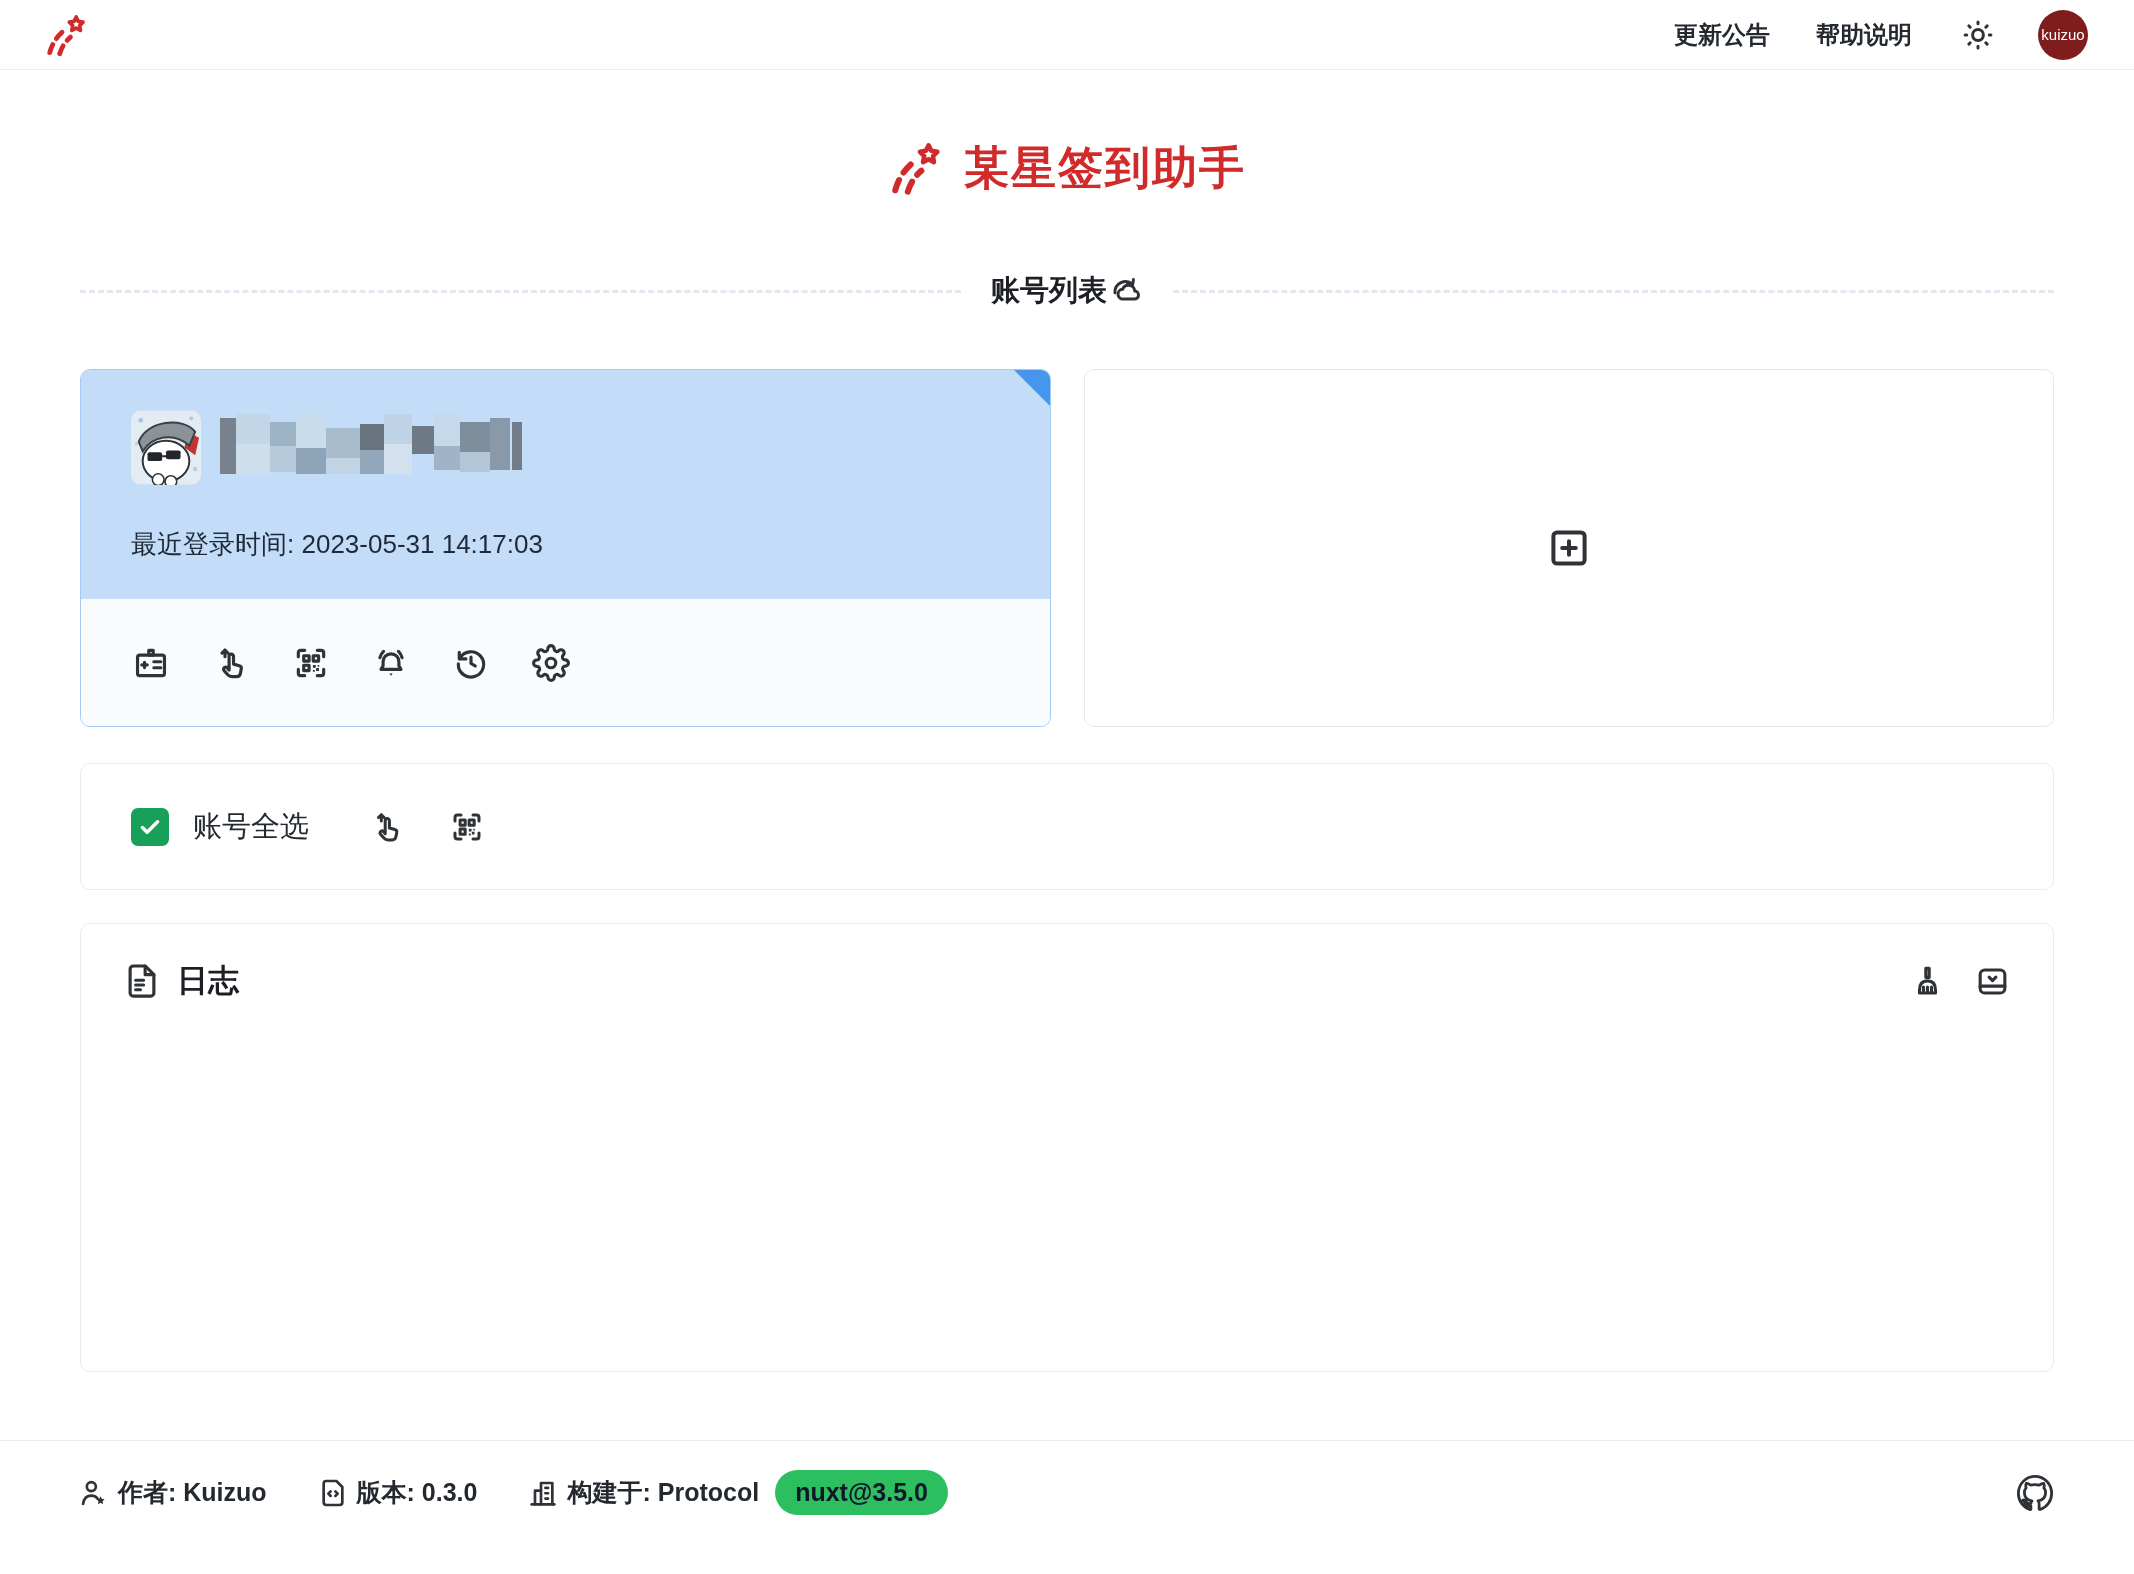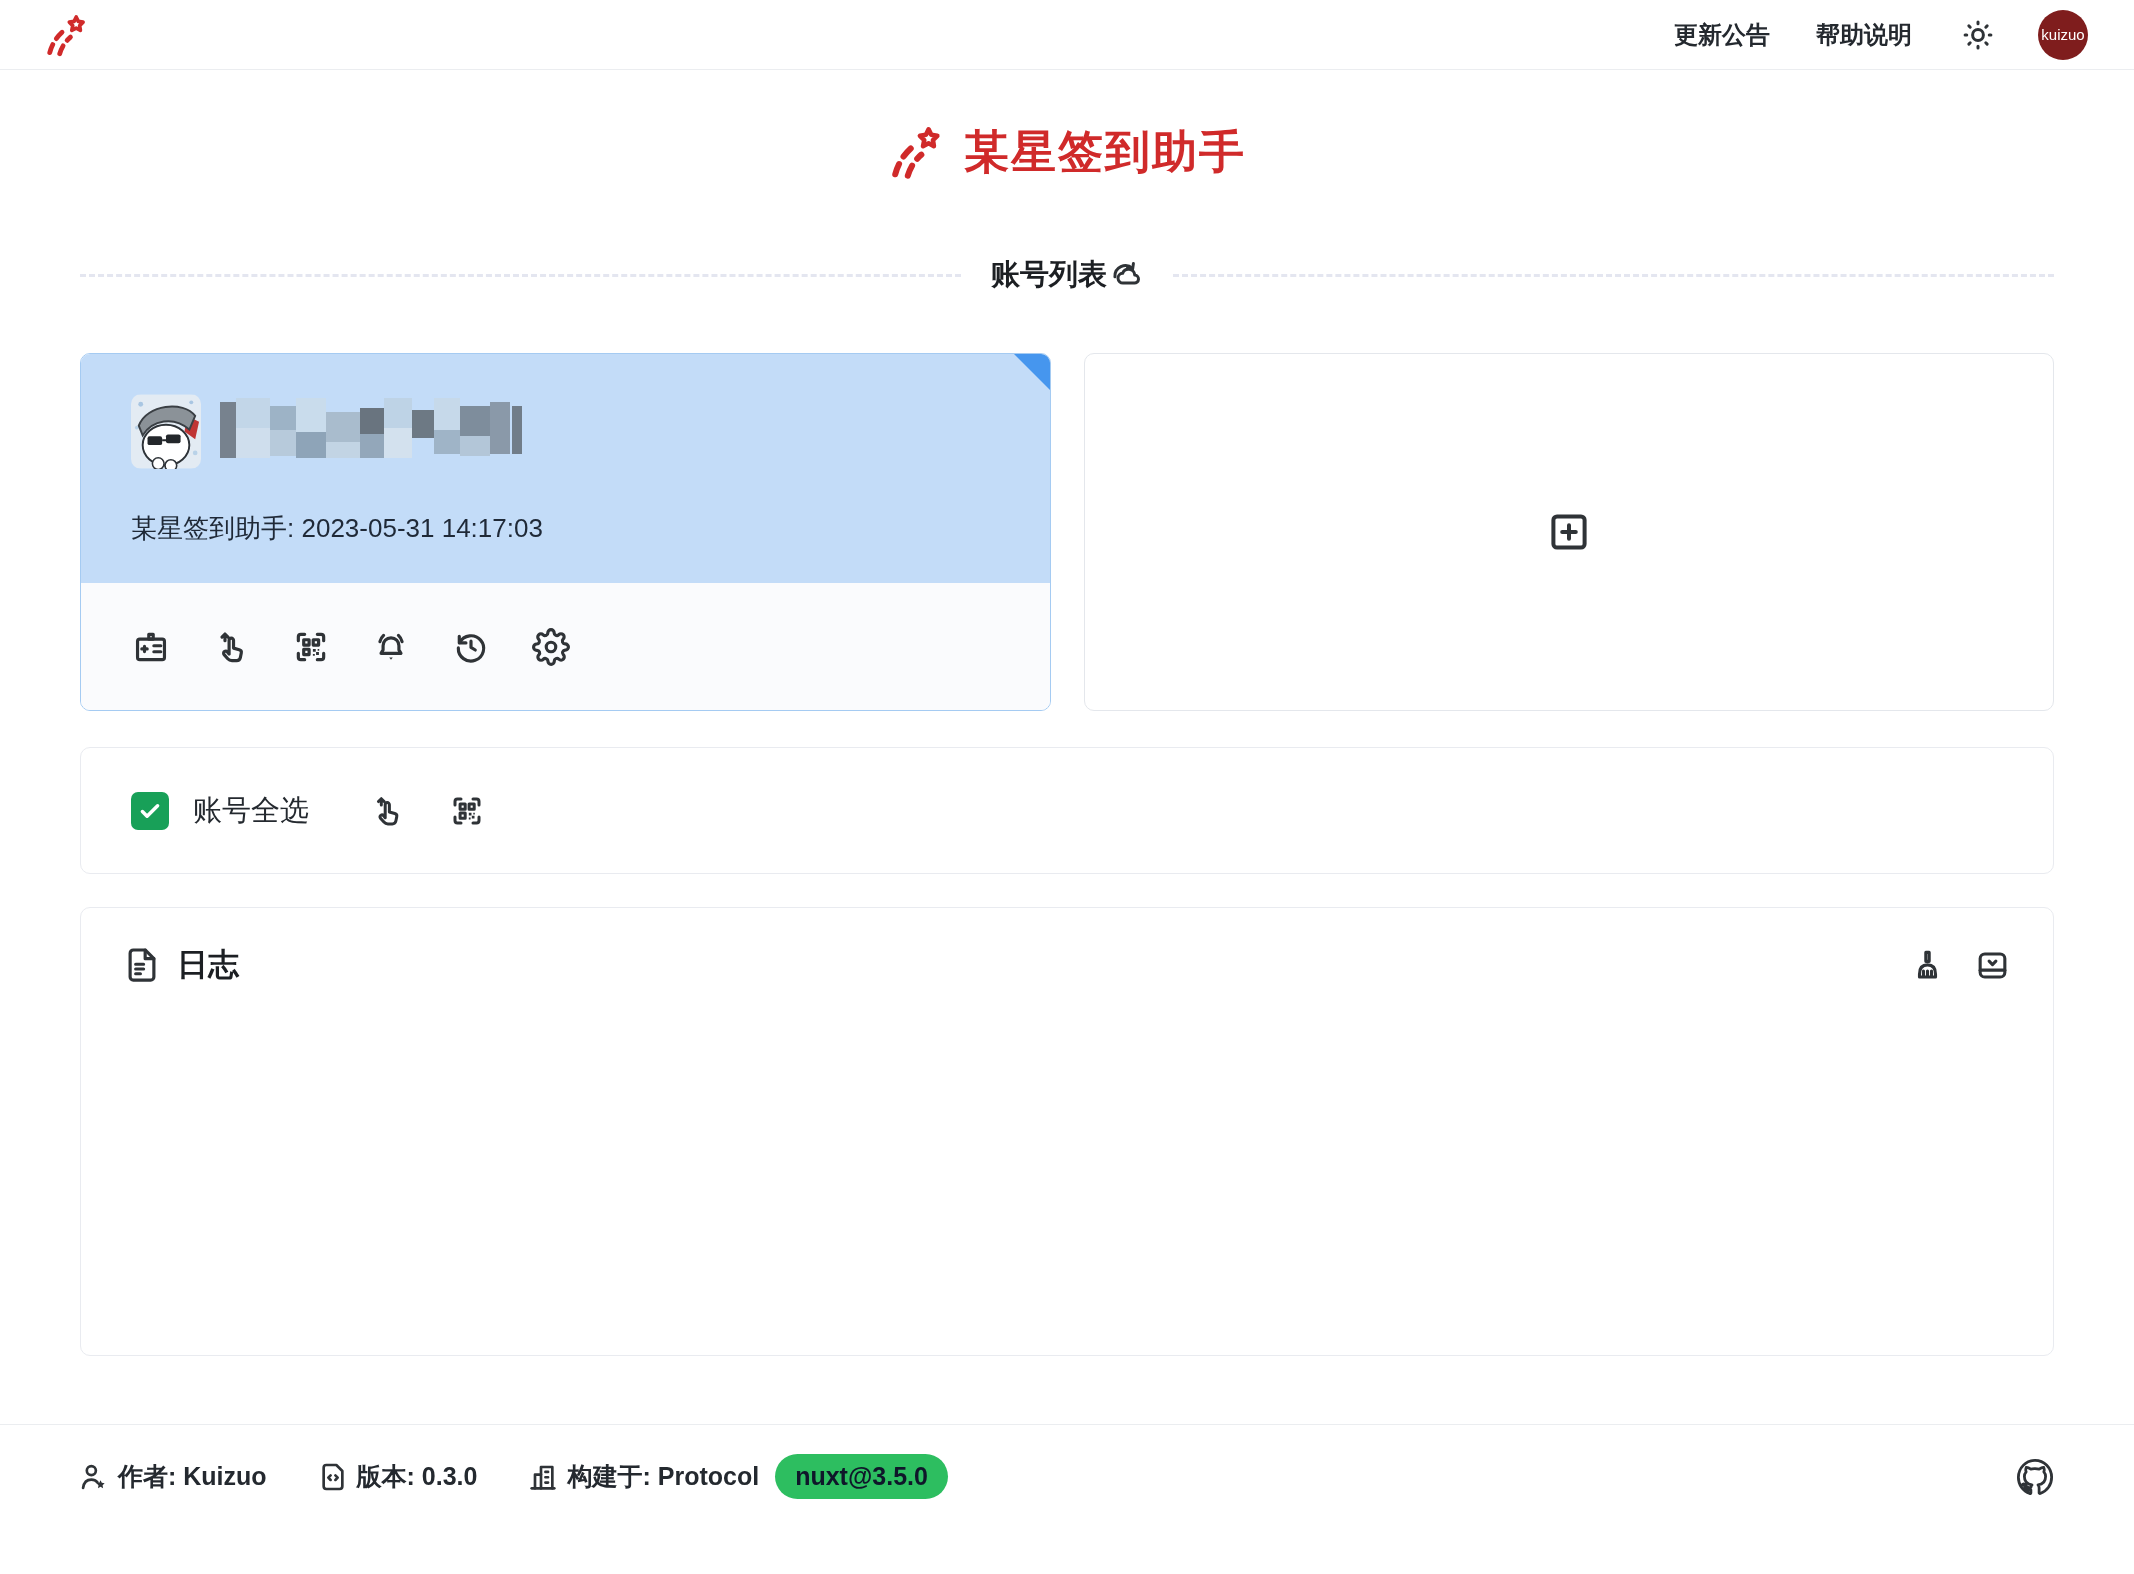--- a/index.html
+++ b/index.html
@@ -12,21 +12,21 @@
     padding: 0 46px 0 44px; border-bottom: 1px solid #ebedf0; }
   .navbar .logo { width: 46px; height: 46px; cursor: pointer; }
   .navbar .spacer { flex: 1; }
   .nav-link { font-size: 24px; font-weight: 700; color: #24292f; margin-left: 46px; cursor: pointer; }
   .theme-toggle { margin-left: 48px; width: 36px; height: 36px; cursor: pointer; display: flex; }
   .nav-avatar { margin-left: 42px; width: 50px; height: 50px; border-radius: 50%;
     background: #7f1d1d; color: #ffffff; font-size: 15px; display: flex;
     align-items: center; justify-content: center; cursor: pointer; }
 
   
-  .hero { text-align: center; margin-top: 52px; }
+  .hero { text-align: center; margin-top: 68px; }
   .hero-title-row { display: inline-flex; align-items: center; gap: 18px; color: #d02a2a; }
   .hero-title-row svg { width: 58px; height: 58px; }
   .hero-title { font-size: 45px; font-weight: 800; color: #d02a2a; letter-spacing: 2px; }
   .hero-sub { margin-top: 24px; font-size: 25px; color: #333639; }
 
   
   .section-divider { margin: 70px 80px 0; display: flex; align-items: center; }
   .section-divider::before, .section-divider::after { content: ""; flex: 1;
     border-top: 3px dashed #e4e6f0; }
   .section-divider .divider-inner { display: flex; align-items: center; gap: 0; padding: 0 30px; }
@@ -177,21 +177,21 @@
               <rect x="214" y="0" width="26" height="32" fill="#c6d9ea"></rect>
               <rect x="214" y="32" width="26" height="24" fill="#9fb4c7"></rect>
               <rect x="240" y="8" width="30" height="30" fill="#7e8d9c"></rect>
               <rect x="240" y="38" width="30" height="20" fill="#b3c6d8"></rect>
               <rect x="270" y="4" width="20" height="52" fill="#8a99a9"></rect>
               <rect x="292" y="8" width="10" height="48" fill="#717d89"></rect>
             </svg>
           </div>
         </div>
         <div class="login-time">
-          <span>某星签到助手:</span>
+          <span>最近登录时间:</span>
           <span>2023-05-31 14:17:03</span>
         </div>
       </div>
       <div class="card-footer">
         <div class="tool-icon">
           <svg viewBox="0 0 24 24">
             <rect class="stroke" x="3.5" y="7" width="17" height="13" rx="1.4"></rect>
             <rect class="stroke" x="10.6" y="4" width="2.8" height="3"></rect>
             <path class="stroke" d="M6.2 13.2h3.4M7.9 11.5v3.4M13.8 11.2h4.4M13.8 15h4.4"></path>
           </svg>

